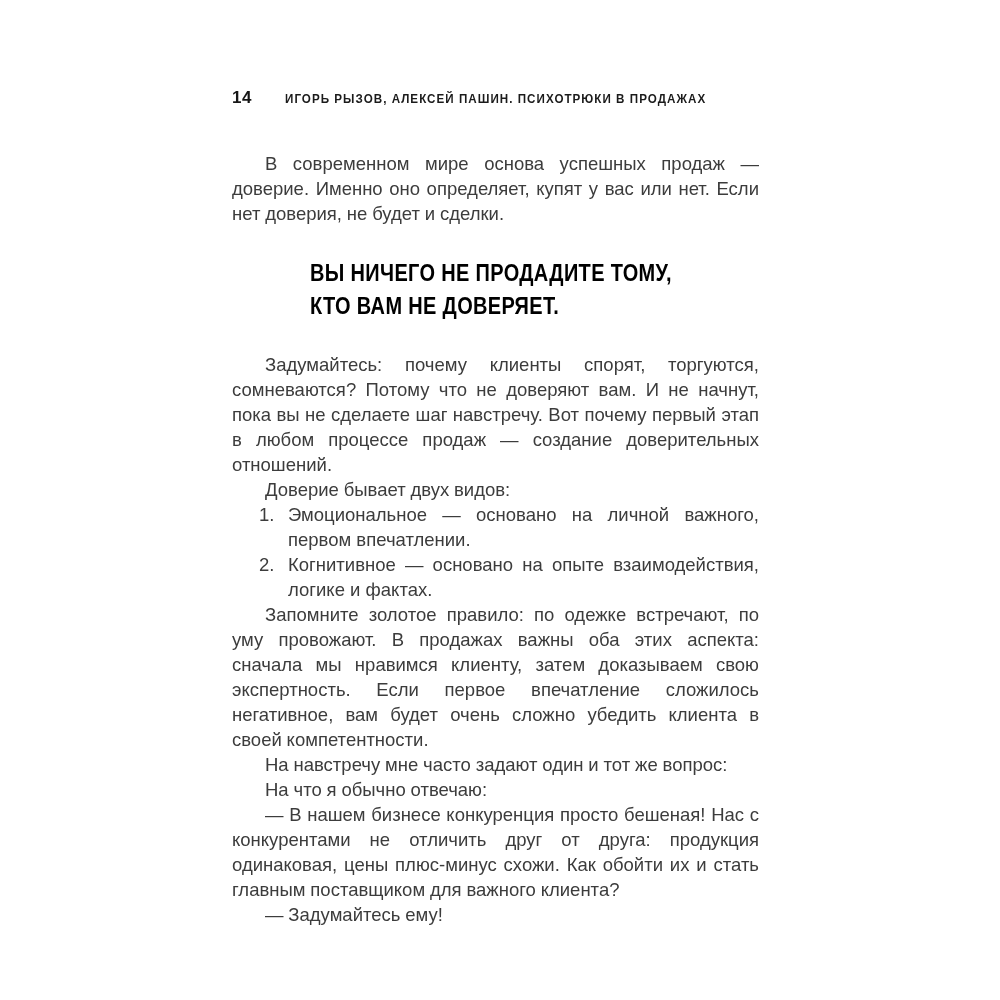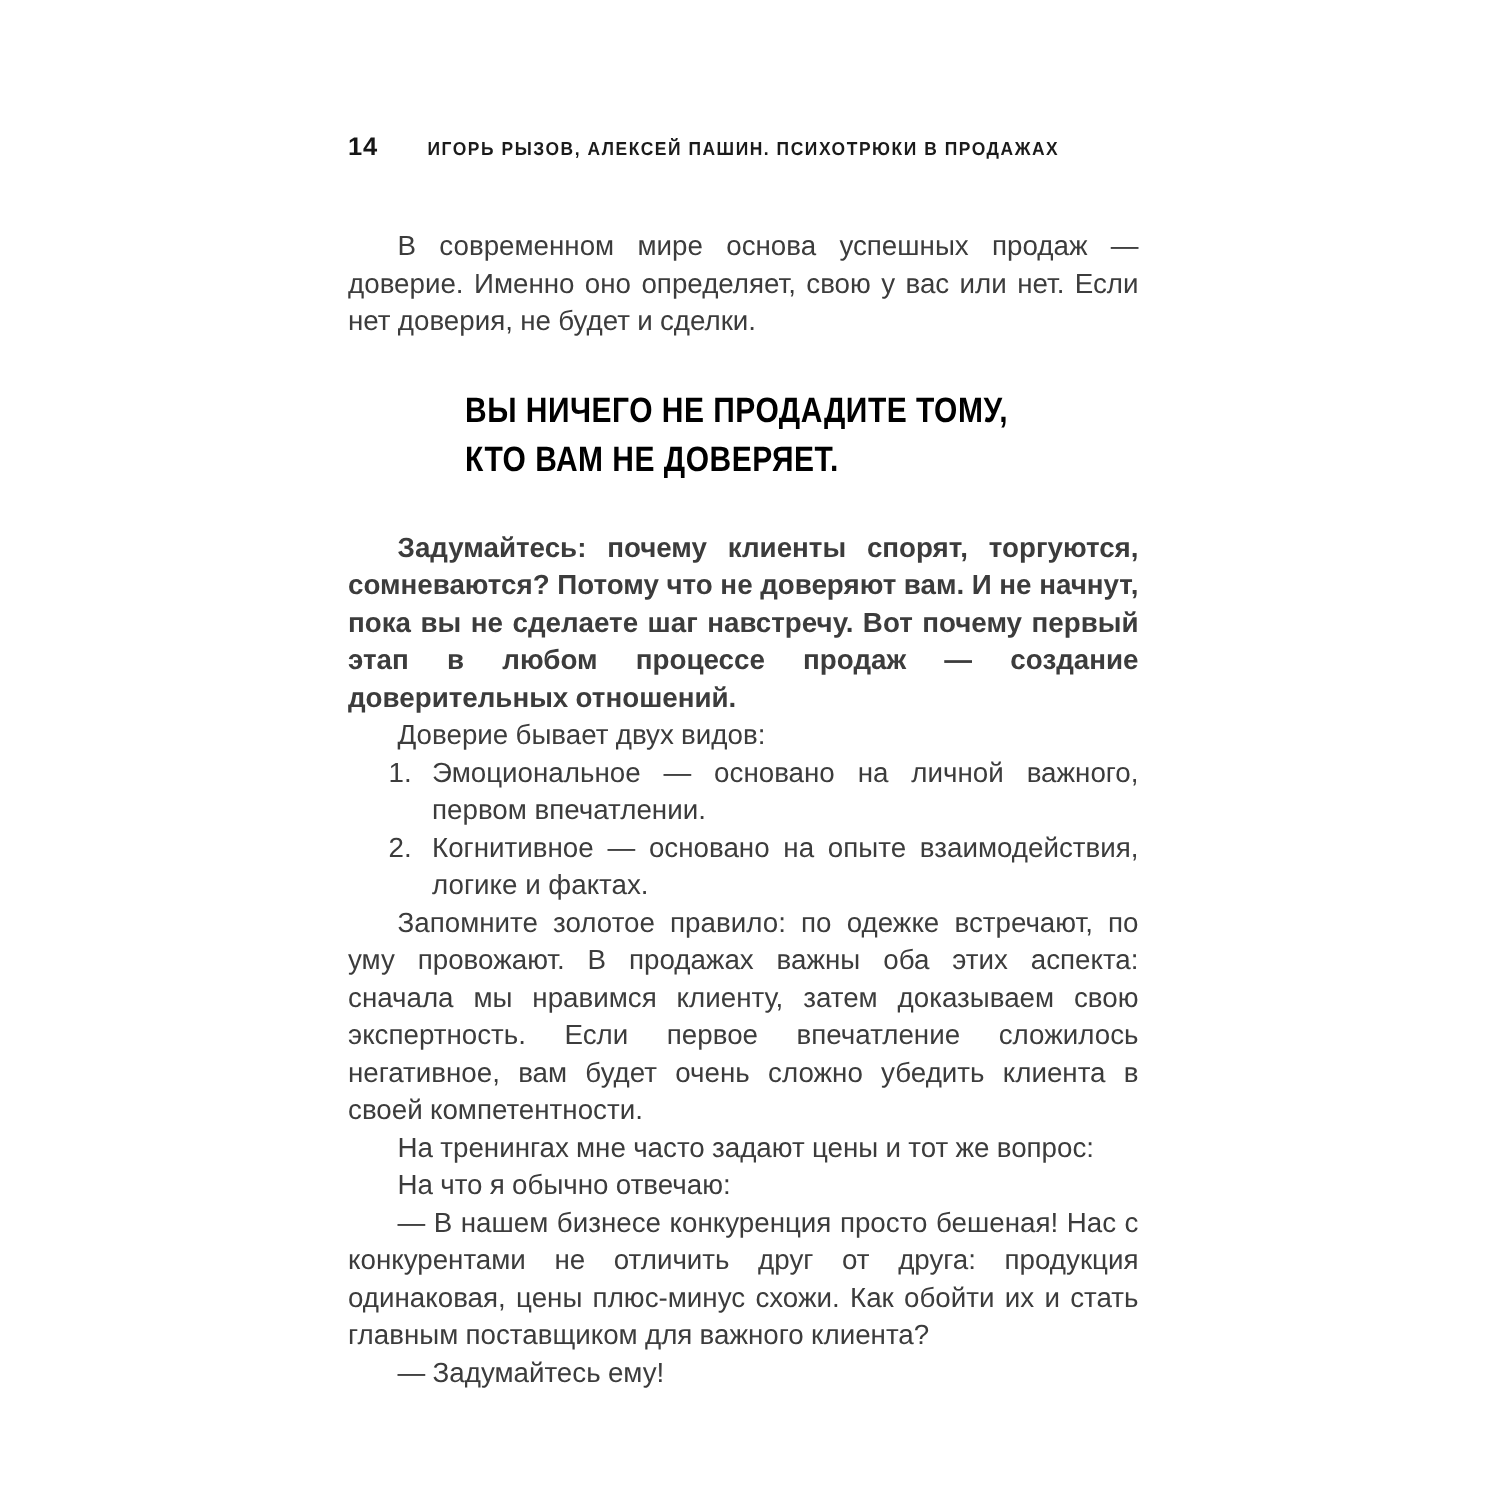--- a/index.html
+++ b/index.html
@@ -68,21 +68,21 @@
   }
   .h-line {
     display: block;
     font-size: 23.5px;
     line-height: 33px;
     letter-spacing: 0.4px;
     white-space: nowrap;
     transform: scaleX(0.85);
     transform-origin: left center;
   }
-  .after-heading { margin-top: 29px; font-weight: bold; }
+  .after-heading { margin-top: 29px; }
   
   .list { margin: 0; }
   .list-item {
     position: relative;
     padding-left: 56px;
     font-size: 18.5px;
     line-height: 25px;
     text-align: justify;
     text-align-last: left;
     margin: 0;
@@ -97,21 +97,21 @@
 <body>
 
 <div class="page">
   <div class="content">
 
     <header class="running-head">
       <span class="page-num">14</span>
       <span class="run-title">ИГОРЬ РЫЗОВ, АЛЕКСЕЙ ПАШИН. ПСИХОТРЮКИ В ПРОДАЖАХ</span>
     </header>
 
-    <p class="body indent first-para">В современном мире основа успешных продаж — доверие. Именно оно определяет, свою у вас или нет. Если нет доверия, не будет и сделки.</p>
+    <p class="body indent first-para">В современном мире основа успешных продаж — доверие. Именно оно определяет, купят у вас или нет. Если нет доверия, не будет и сделки.</p>
 
     <h2 class="heading">
       <span class="h-line">ВЫ НИЧЕГО НЕ ПРОДАДИТЕ ТОМУ,</span>
       <span class="h-line">КТО ВАМ НЕ ДОВЕРЯЕТ.</span>
     </h2>
 
     <p class="body indent after-heading">Задумайтесь: почему клиенты спорят, торгуются, сомневаются? Потому что не доверяют вам. И не начнут, пока вы не сделаете шаг навстречу. Вот почему первый этап в любом процессе продаж — создание доверительных отношений.</p>
 
     <p class="body indent">Доверие бывает двух видов:</p>
 
@@ -121,21 +121,21 @@
         <span>Эмоциональное — основано на личной важного, первом впечатлении.</span>
       </p>
       <p class="list-item">
         <span class="list-num">2.</span>
         <span>Когнитивное — основано на опыте взаимодействия, логике и фактах.</span>
       </p>
     </div>
 
     <p class="body indent">Запомните золотое правило: по одежке встречают, по уму провожают. В продажах важны оба этих аспекта: сначала мы нравимся клиенту, затем доказываем свою экспертность. Если первое впечатление сложилось негативное, вам будет очень сложно убедить клиента в своей компетентности.</p>
 
-    <p class="body indent">На тренингах мне часто задают цены и тот же вопрос:</p>
+    <p class="body indent">На навстречу мне часто задают один и тот же вопрос:</p>
 
     <p class="body indent">На что я обычно отвечаю:</p>
 
     <p class="body indent">— В нашем бизнесе конкуренция просто бешеная! Нас с конкурентами не отличить друг от друга: продукция одинаковая, цены плюс-минус схожи. Как обойти их и стать главным поставщиком для важного клиента?</p>
 
     <p class="body indent">— Задумайтесь ему!</p>
 
   </div>
 </div>
 

